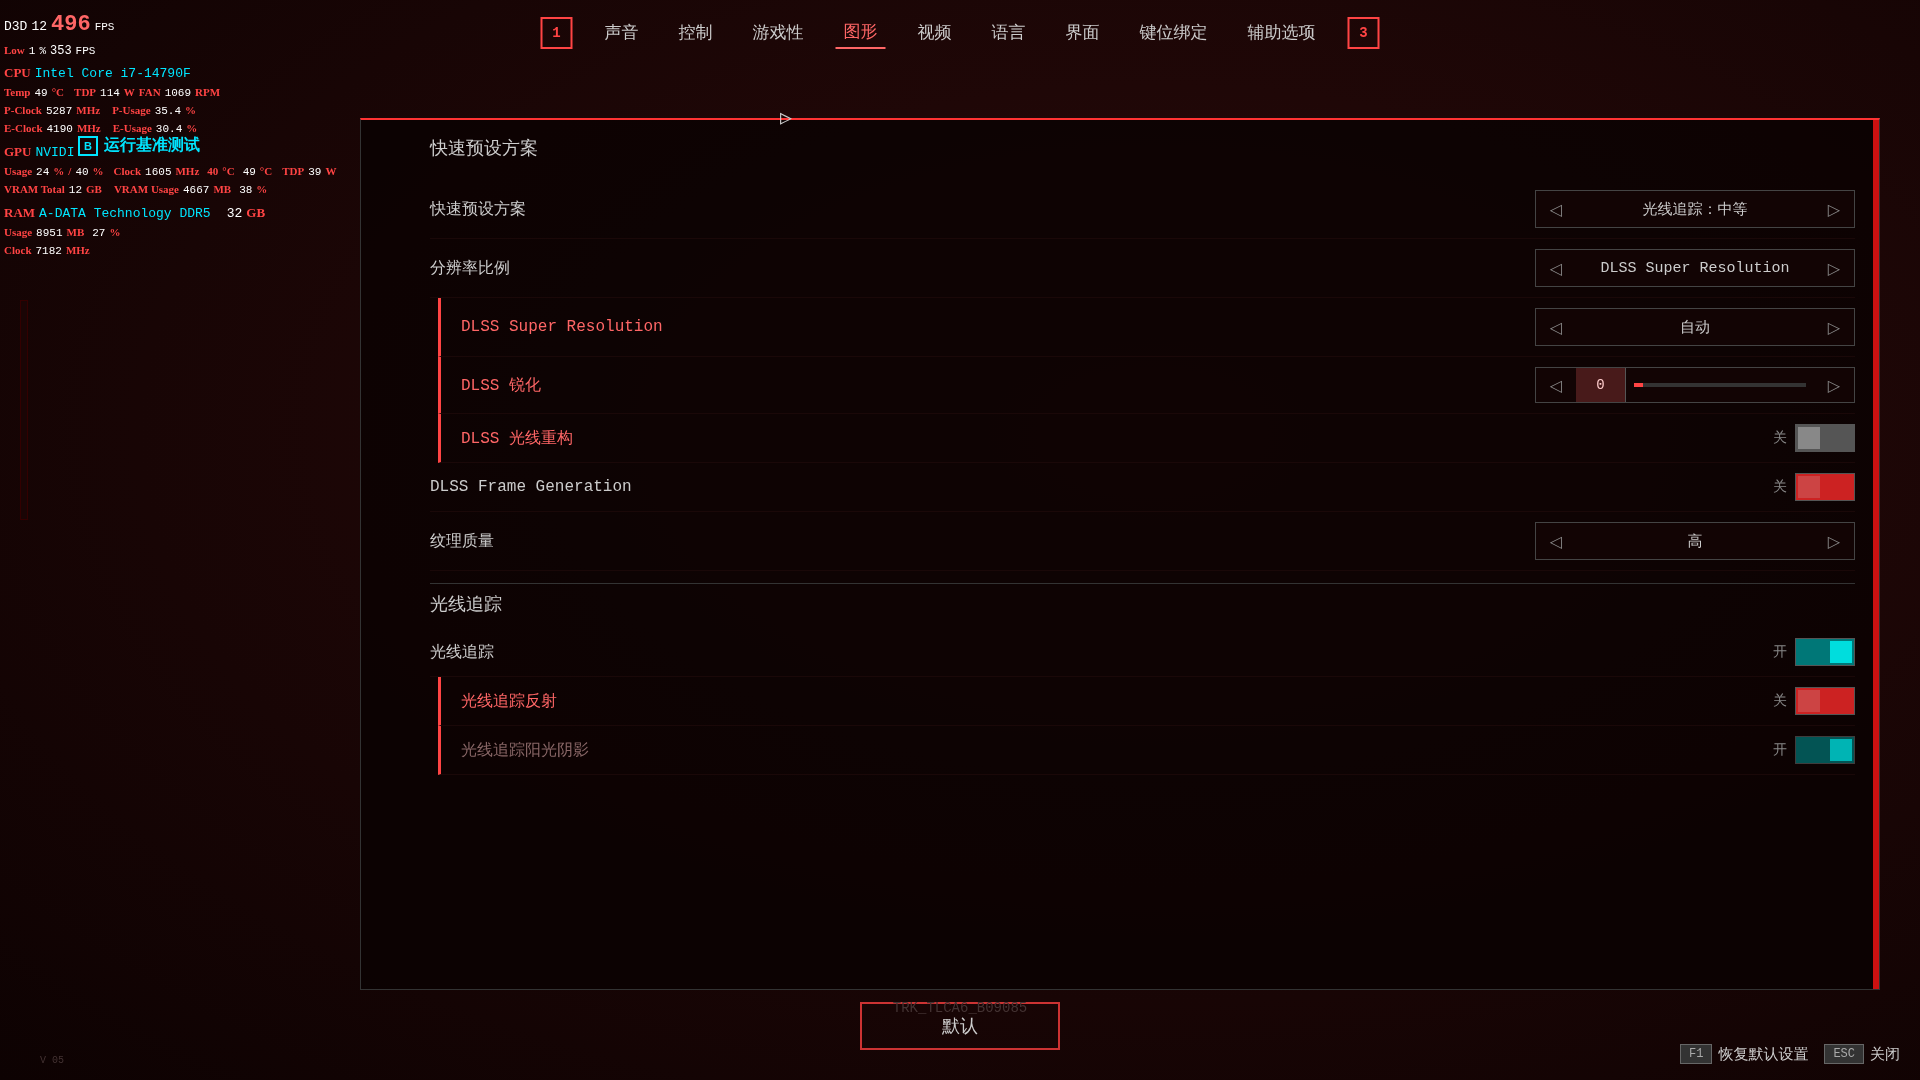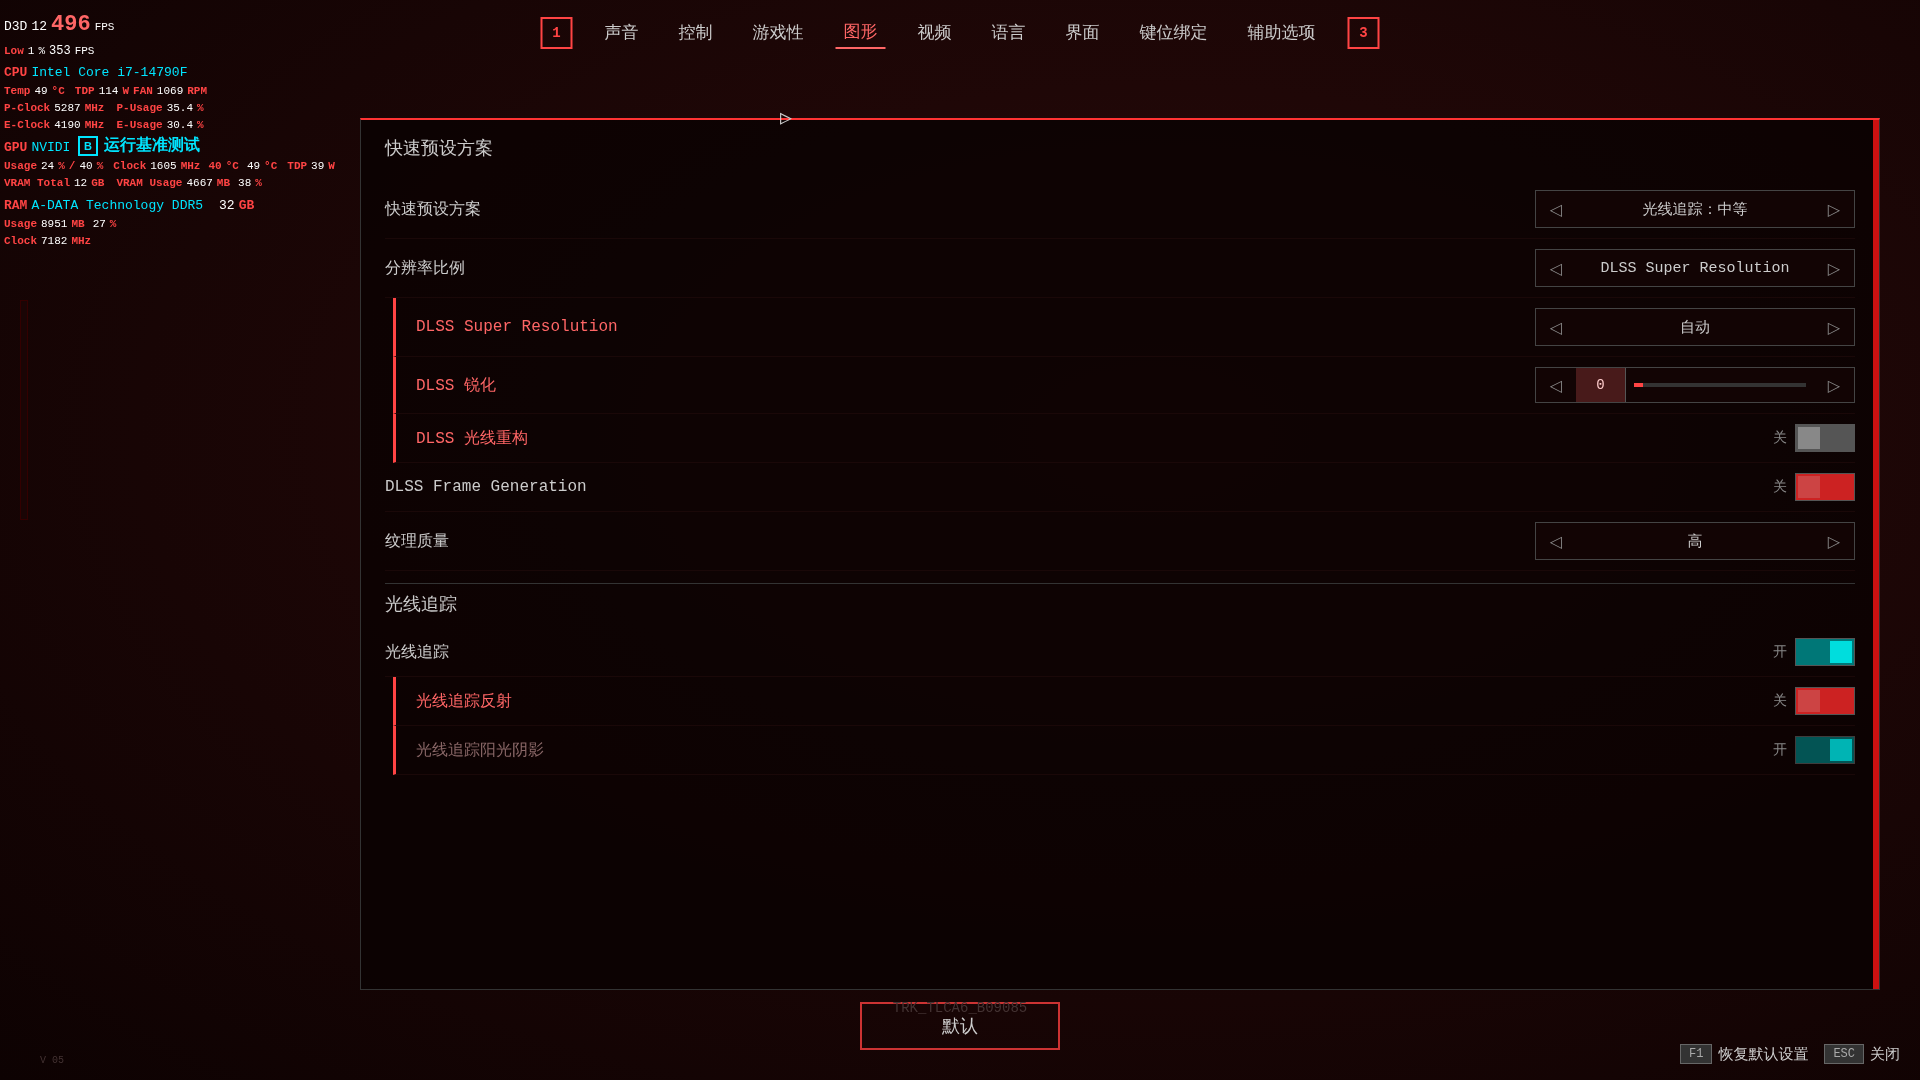--- a/index.html
+++ b/index.html
@@ -23,21 +23,21 @@
     .hud {
       position: absolute;
       top: 8px;
       left: 4px;
       color: #ff4444;
       font-size: 13px;
       line-height: 1.55;
       z-index: 10;
     }
     .hud .row { display: flex; align-items: baseline; gap: 4px; flex-wrap: wrap; }
-    .hud .label { color: #ff4444; font-weight: bold; }
+    .hud .label { color: #ff4444; font-weight: bold; font-family: Liberation Serif, serif; }
     .hud .cyan { color: #00e5ff; }
     .hud .white { color: #ffffff; }
     .hud .fps { color: #ffffff; font-size: 11px; }
     .hud .big { font-size: 22px; font-weight: bold; color: #ff6666; }
     .hud .small { font-size: 11px; }
 
     
     .benchmark-btn {
       position: absolute;
       top: 135px;
@@ -118,20 +118,21 @@
       width: 6px;
       height: 100%;
       background: #cc1111;
     }
 
     .panel-content {
       padding: 16px 24px;
       height: 100%;
       overflow-y: auto;
       scrollbar-width: none;
+      margin-left: 45px;
     }
     .panel-content::-webkit-scrollbar { display: none; }
 
     
     .section-header {
       color: #cccccc;
       font-size: 18px;
       margin-bottom: 16px;
       padding-bottom: 4px;
     }

